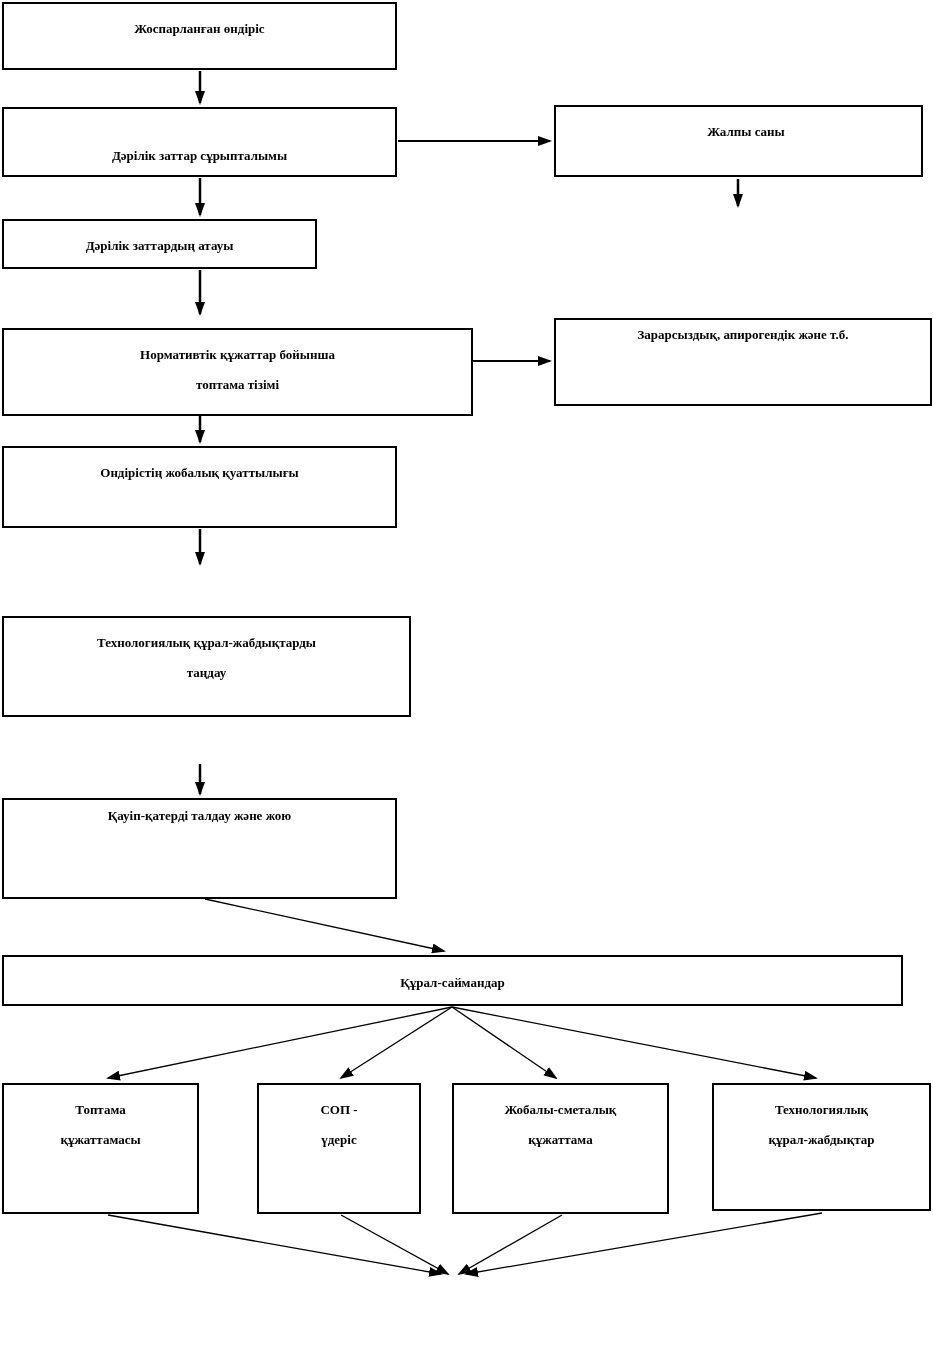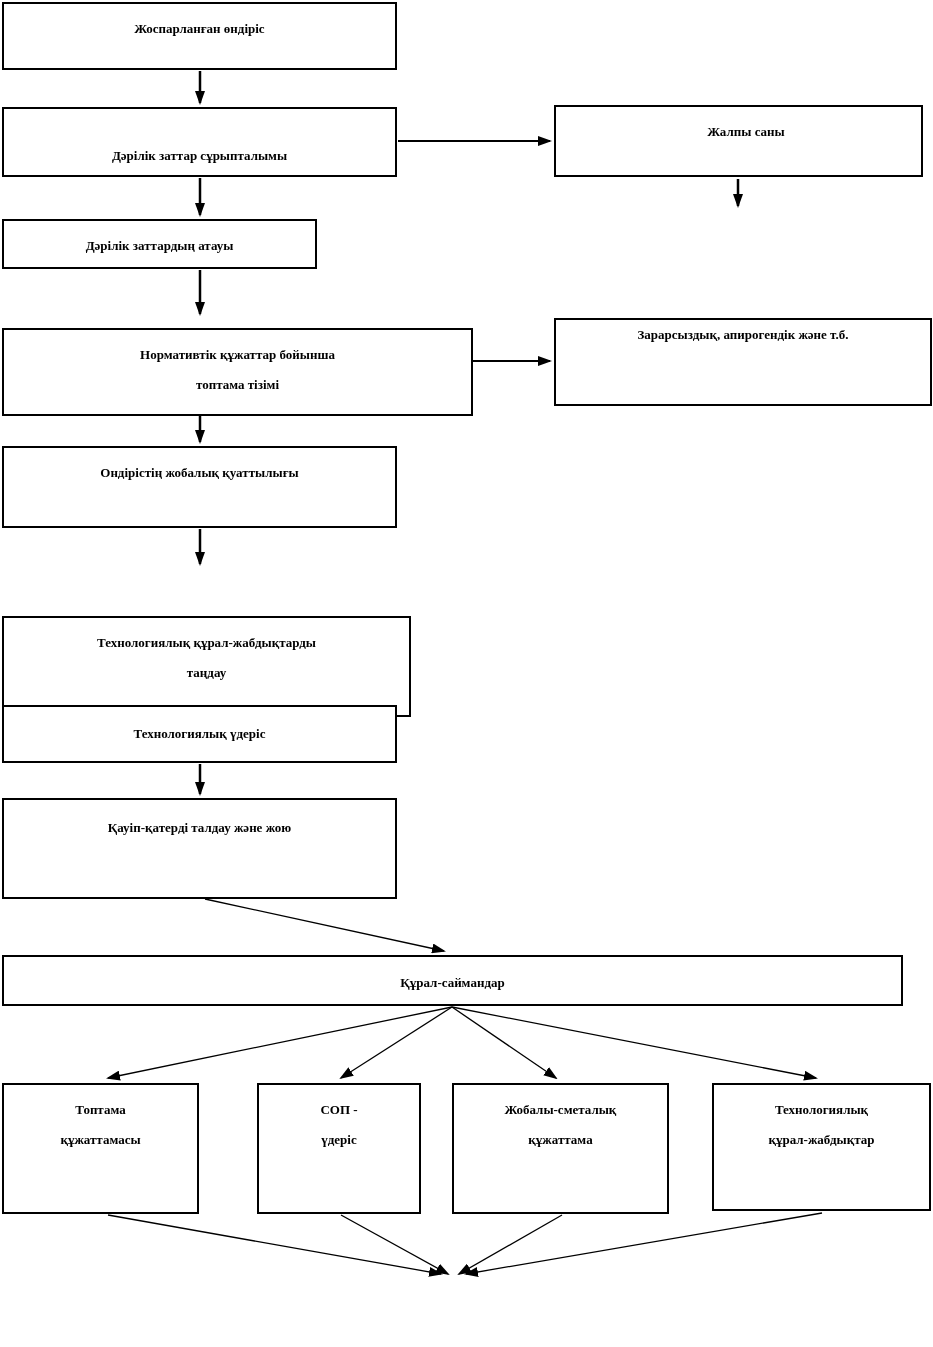--- a/index.html
+++ b/index.html
@@ -38,21 +38,21 @@
     z-index: 2;
   }
   
   .n-planned        { left: 2px;   top: 2px;    width: 395px; height: 68px; }
   .n-assortment     { left: 2px;   top: 107px;  width: 395px; height: 70px; padding-top: 32px; }
   .n-drugnames      { left: 2px;   top: 219px;  width: 315px; height: 50px; }
   .n-normative      { left: 2px;   top: 308px;  width: 471px; height: 88px; margin-top: 20px; }
   .n-capacity       { left: 2px;   top: 446px;  width: 395px; height: 82px; }
   .n-equipselect    { left: 2px;   top: 568px;  width: 409px; height: 101px; margin-top: 48px; }
   .n-techprocess    { left: 2px;   top: 705px;  width: 395px; height: 58px; padding-top: 12px; }
-  .n-risk           { left: 2px;   top: 798px;  width: 395px; height: 101px; padding-top: 13px; }
+  .n-risk           { left: 2px;   top: 798px;  width: 395px; height: 101px; padding-top: 1px; }
   .n-totalqty       { left: 554px; top: 105px;  width: 369px; height: 72px; padding-left: 15px; }
   .n-prodsite       { left: 554px; top: 210px;  width: 369px; height: 62px; }
   .n-sterility      { left: 554px; top: 318px;  width: 378px; height: 88px; padding-top: 0; }
   .n-tools          { left: 2px;   top: 955px;  width: 901px; height: 51px; padding-top: 11px; }
   .n-batchdocs      { left: 2px;   top: 1083px; width: 197px; height: 131px; }
   .n-sop            { left: 257px; top: 1083px; width: 164px; height: 131px; }
   .n-projestimate   { left: 452px; top: 1083px; width: 217px; height: 131px; }
   .n-techequip      { left: 712px; top: 1083px; width: 219px; height: 128px; }
   .n-validation     { left: 3px;   top: 1277px; width: 901px; height: 65px; }
   line { stroke: #000000; }
@@ -99,21 +99,20 @@
   </svg>
 
   <div class="node n-planned">Жоспарланған өндіріс</div>
   <div class="node n-assortment">Дәрілік заттар сұрыпталымы</div>
   <div class="node n-drugnames">Дәрілік заттардың атауы</div>
   <div class="node n-normative">Нормативтік құжаттар бойынша
 топтама тізімі</div>
   <div class="node n-capacity">Ондірістің жобалық қуаттылығы</div>
   <div class="node n-equipselect">Технологиялық құрал-жабдықтарды
 таңдау</div>
-  <div class="node n-techprocess">Технологиялық үдеріс</div>
   <div class="node n-risk">Қауіп-қатерді талдау және жою</div>
 
   <div class="node n-totalqty">Жалпы саны</div>
   <div class="node n-sterility">Зарарсыздық, апирогендік және т.б.</div>
 
   <div class="node n-tools">Құрал-саймандар</div>
 
   <div class="node n-batchdocs">Топтама
 құжаттамасы</div>
   <div class="node n-sop">СОП -

